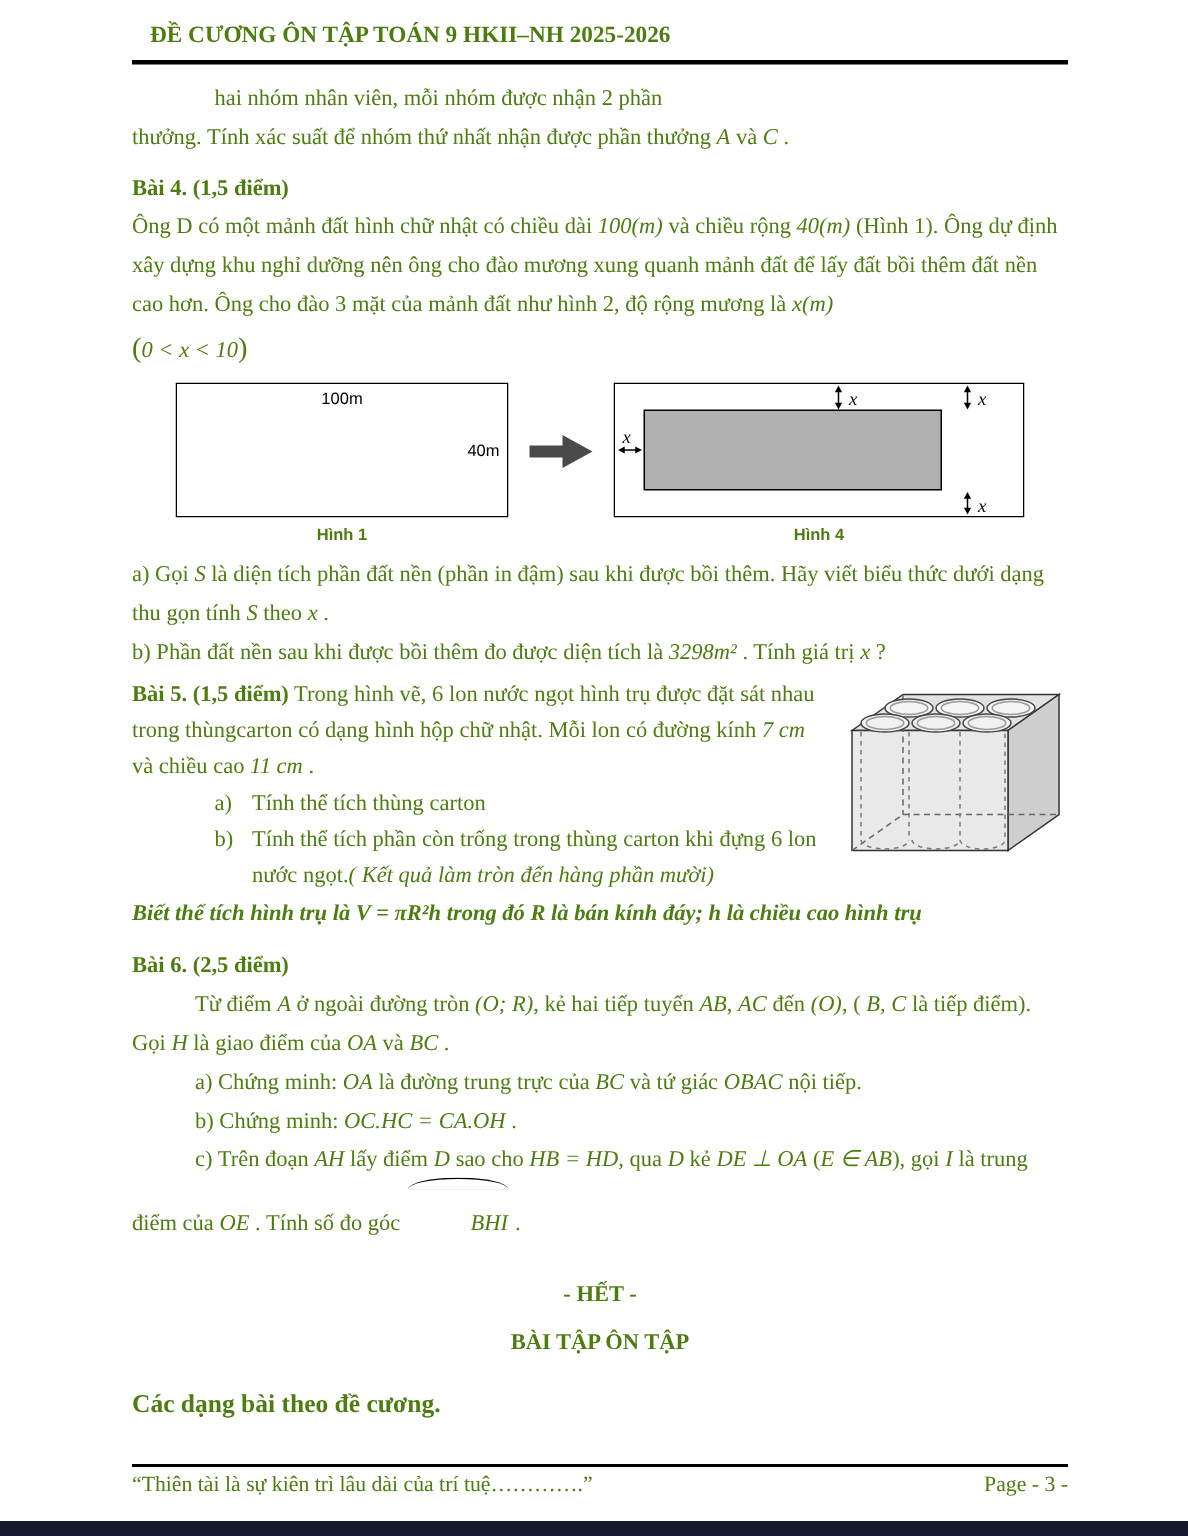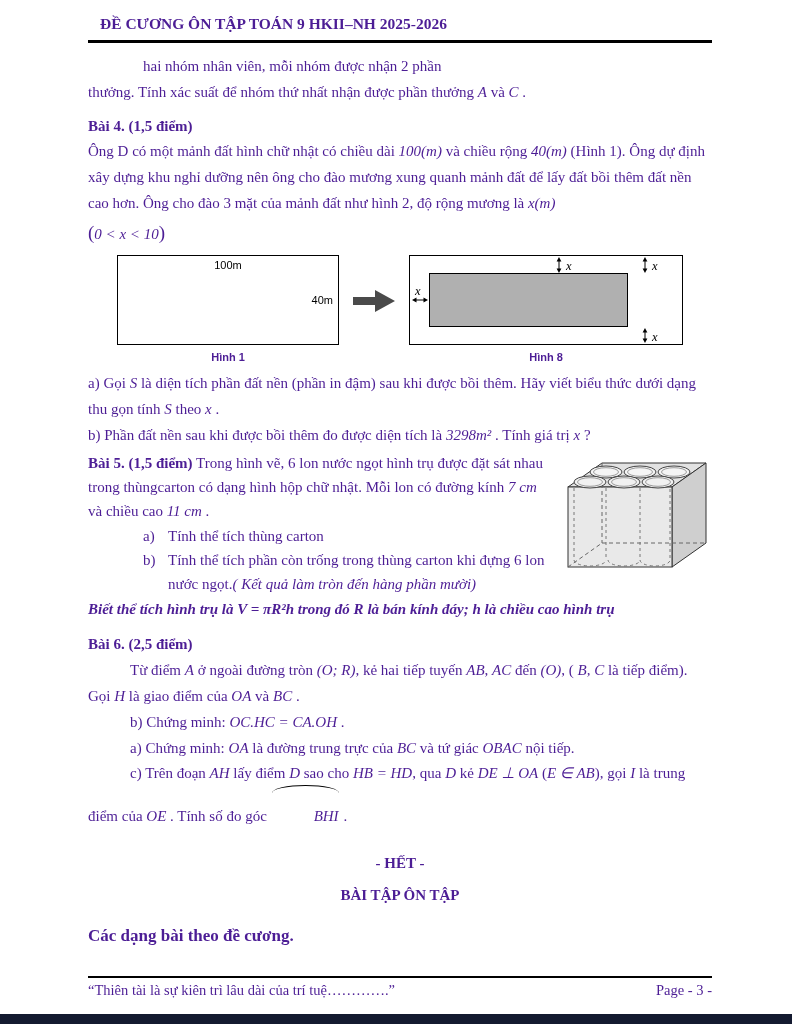--- a/index.html
+++ b/index.html
@@ -1,21 +1,21 @@
 <!DOCTYPE html>
 <html><head>
 <meta charset="utf-8">
 <title>Document</title>
 <style>
   * { box-sizing: border-box; margin: 0; padding: 0; }
   html, body { width: 792px; }
   body { background: #ffffff; }
   .page {
     position: relative; width: 792px; height: 1024px; background: #fff;
-    font-family: "Liberation Serif", serif; font-size: 15px; color: #4c1d95; overflow: hidden;
+    font-family: "Liberation Serif", serif; font-size: 15px; color: #4d7c0f; overflow: hidden;
   }
   .header {
     position: absolute; top: 15px; left: 88px; width: 624px;
     display: flex; justify-content: space-between;
     padding: 0 26px 7px 12px; border-bottom: 3px solid #000;
     font-weight: bold; font-size: 15.5px; white-space: nowrap;
   }
   .content { position: absolute; top: 54px; left: 88px; width: 624px; line-height: 1.72; }
   p { margin: 0; }
   .bold { font-weight: bold; }
@@ -109,21 +109,21 @@
           </g>
           <text class="xlabel" x="243" y="86">x</text>
 
           <g>
             <line x1="5" y1="45" x2="17" y2="45" stroke="#000" stroke-width="1"></line>
             <path d="M3,45 L7.5,42.6 L7.5,47.4 Z" fill="#000"></path>
             <path d="M19,45 L14.5,42.6 L14.5,47.4 Z" fill="#000"></path>
           </g>
           <text class="xlabel" x="6" y="40">x</text>
         </svg>
-        <div class="figcap">Hình 8</div>
+        <div class="figcap">Hình 4</div>
       </div>
     </div>
 
     <p><span class="seg">a) Gọi </span><span class="seg seg-i">S</span><span class="seg"> là diện tích phần đất nền (phần in đậm) sau khi được bồi thêm. Hãy viết biểu thức dưới dạng thu gọn tính </span><span class="seg seg-i">S</span><span class="seg"> theo </span><span class="seg seg-i">x</span><span class="seg"> .</span></p>
     <p><span class="seg">b) Phần đất nền sau khi được bồi thêm đo được diện tích là </span><span class="seg seg-i">3298m²</span><span class="seg"> . Tính giá trị </span><span class="seg seg-i">x</span><span class="seg"> ?</span></p>
 
     <div class="bai5">
       <div class="carton">
         <svg width="152" height="122" viewBox="0 0 152 122">
           <polygon points="8,34 42,10 146,10 112,34" fill="#e2e2e2" stroke="#333" stroke-width="1"></polygon>
@@ -161,22 +161,22 @@
       </div>
       <p><span class="seg seg-b">Bài 5. (1,5 điểm)</span><span class="seg"> Trong hình vẽ, 6 lon nước ngọt hình trụ được đặt sát nhau trong thùngcarton có dạng hình hộp chữ nhật. Mỗi lon có đường kính </span><span class="seg seg-i">7 cm</span><span class="seg"> và chiều cao </span><span class="seg seg-i">11 cm</span><span class="seg"> .</span></p>
       <p class="b5item"><span class="marker">a)</span><span><span class="seg">Tính thể tích thùng carton</span></span></p>
       <p class="b5item"><span class="marker">b)</span><span><span class="seg">Tính thể tích phần còn trống trong thùng carton khi đựng 6 lon nước ngọt.</span><span class="seg seg-i">( Kết quả làm tròn đến hàng phần mười)</span></span></p>
     </div>
 
     <p class="note"><span class="seg seg-i">Biết thể tích hình trụ là V = πR²h trong đó R là bán kính đáy; h là chiều cao hình trụ</span></p>
 
     <p class="bold mt10">Bài 6. (2,5 điểm)</p>
     <p class="indent-42"><span class="seg">Từ điểm </span><span class="seg seg-i">A</span><span class="seg"> ở ngoài đường tròn </span><span class="seg seg-i">(O; R)</span><span class="seg">, kẻ hai tiếp tuyến </span><span class="seg seg-i">AB</span><span class="seg">, </span><span class="seg seg-i">AC</span><span class="seg"> đến </span><span class="seg seg-i">(O)</span><span class="seg">, ( </span><span class="seg seg-i">B, C</span><span class="seg"> là tiếp điểm). Gọi </span><span class="seg seg-i">H</span><span class="seg"> là giao điểm của </span><span class="seg seg-i">OA</span><span class="seg"> và </span><span class="seg seg-i">BC</span><span class="seg"> .</span></p>
+    <p class="indent-42"><span class="seg">a) Chứng minh: </span><span class="seg seg-i">OA</span><span class="seg"> là đường trung trực của </span><span class="seg seg-i">BC</span><span class="seg"> và tứ giác </span><span class="seg seg-i">OBAC</span><span class="seg"> nội tiếp.</span></p>
     <p class="indent-42"><span class="seg">b) Chứng minh: </span><span class="seg seg-i">OC.HC = CA.OH</span><span class="seg"> .</span></p>
-    <p class="indent-42"><span class="seg">a) Chứng minh: </span><span class="seg seg-i">OA</span><span class="seg"> là đường trung trực của </span><span class="seg seg-i">BC</span><span class="seg"> và tứ giác </span><span class="seg seg-i">OBAC</span><span class="seg"> nội tiếp.</span></p>
     <p class="indent-42"><span class="seg">c) Trên đoạn </span><span class="seg seg-i">AH</span><span class="seg"> lấy điểm </span><span class="seg seg-i">D</span><span class="seg"> sao cho </span><span class="seg seg-i">HB = HD</span><span class="seg">, qua </span><span class="seg seg-i">D</span><span class="seg"> kẻ </span><span class="seg seg-i">DE ⊥ OA</span><span class="seg"> (</span><span class="seg seg-i">E ∈ AB</span><span class="seg">), gọi </span><span class="seg seg-i">I</span><span class="seg"> là trung điểm của </span><span class="seg seg-i">OE</span><span class="seg"> . Tính số đo góc </span><span class="seg seg-arc">BHI</span><span class="seg"> .</span></p>
 
     <p class="center bold mt4">- HẾT -</p>
     <p class="center bold mt6">BÀI TẬP ÔN TẬP</p>
     <p class="bold big mt12">Các dạng bài theo đề cương.</p>
   </div>
 
   <div class="footer">
     <span>“Thiên tài là sự kiên trì lâu dài của trí tuệ………….”</span>
     <span>Page - 3 -</span>

